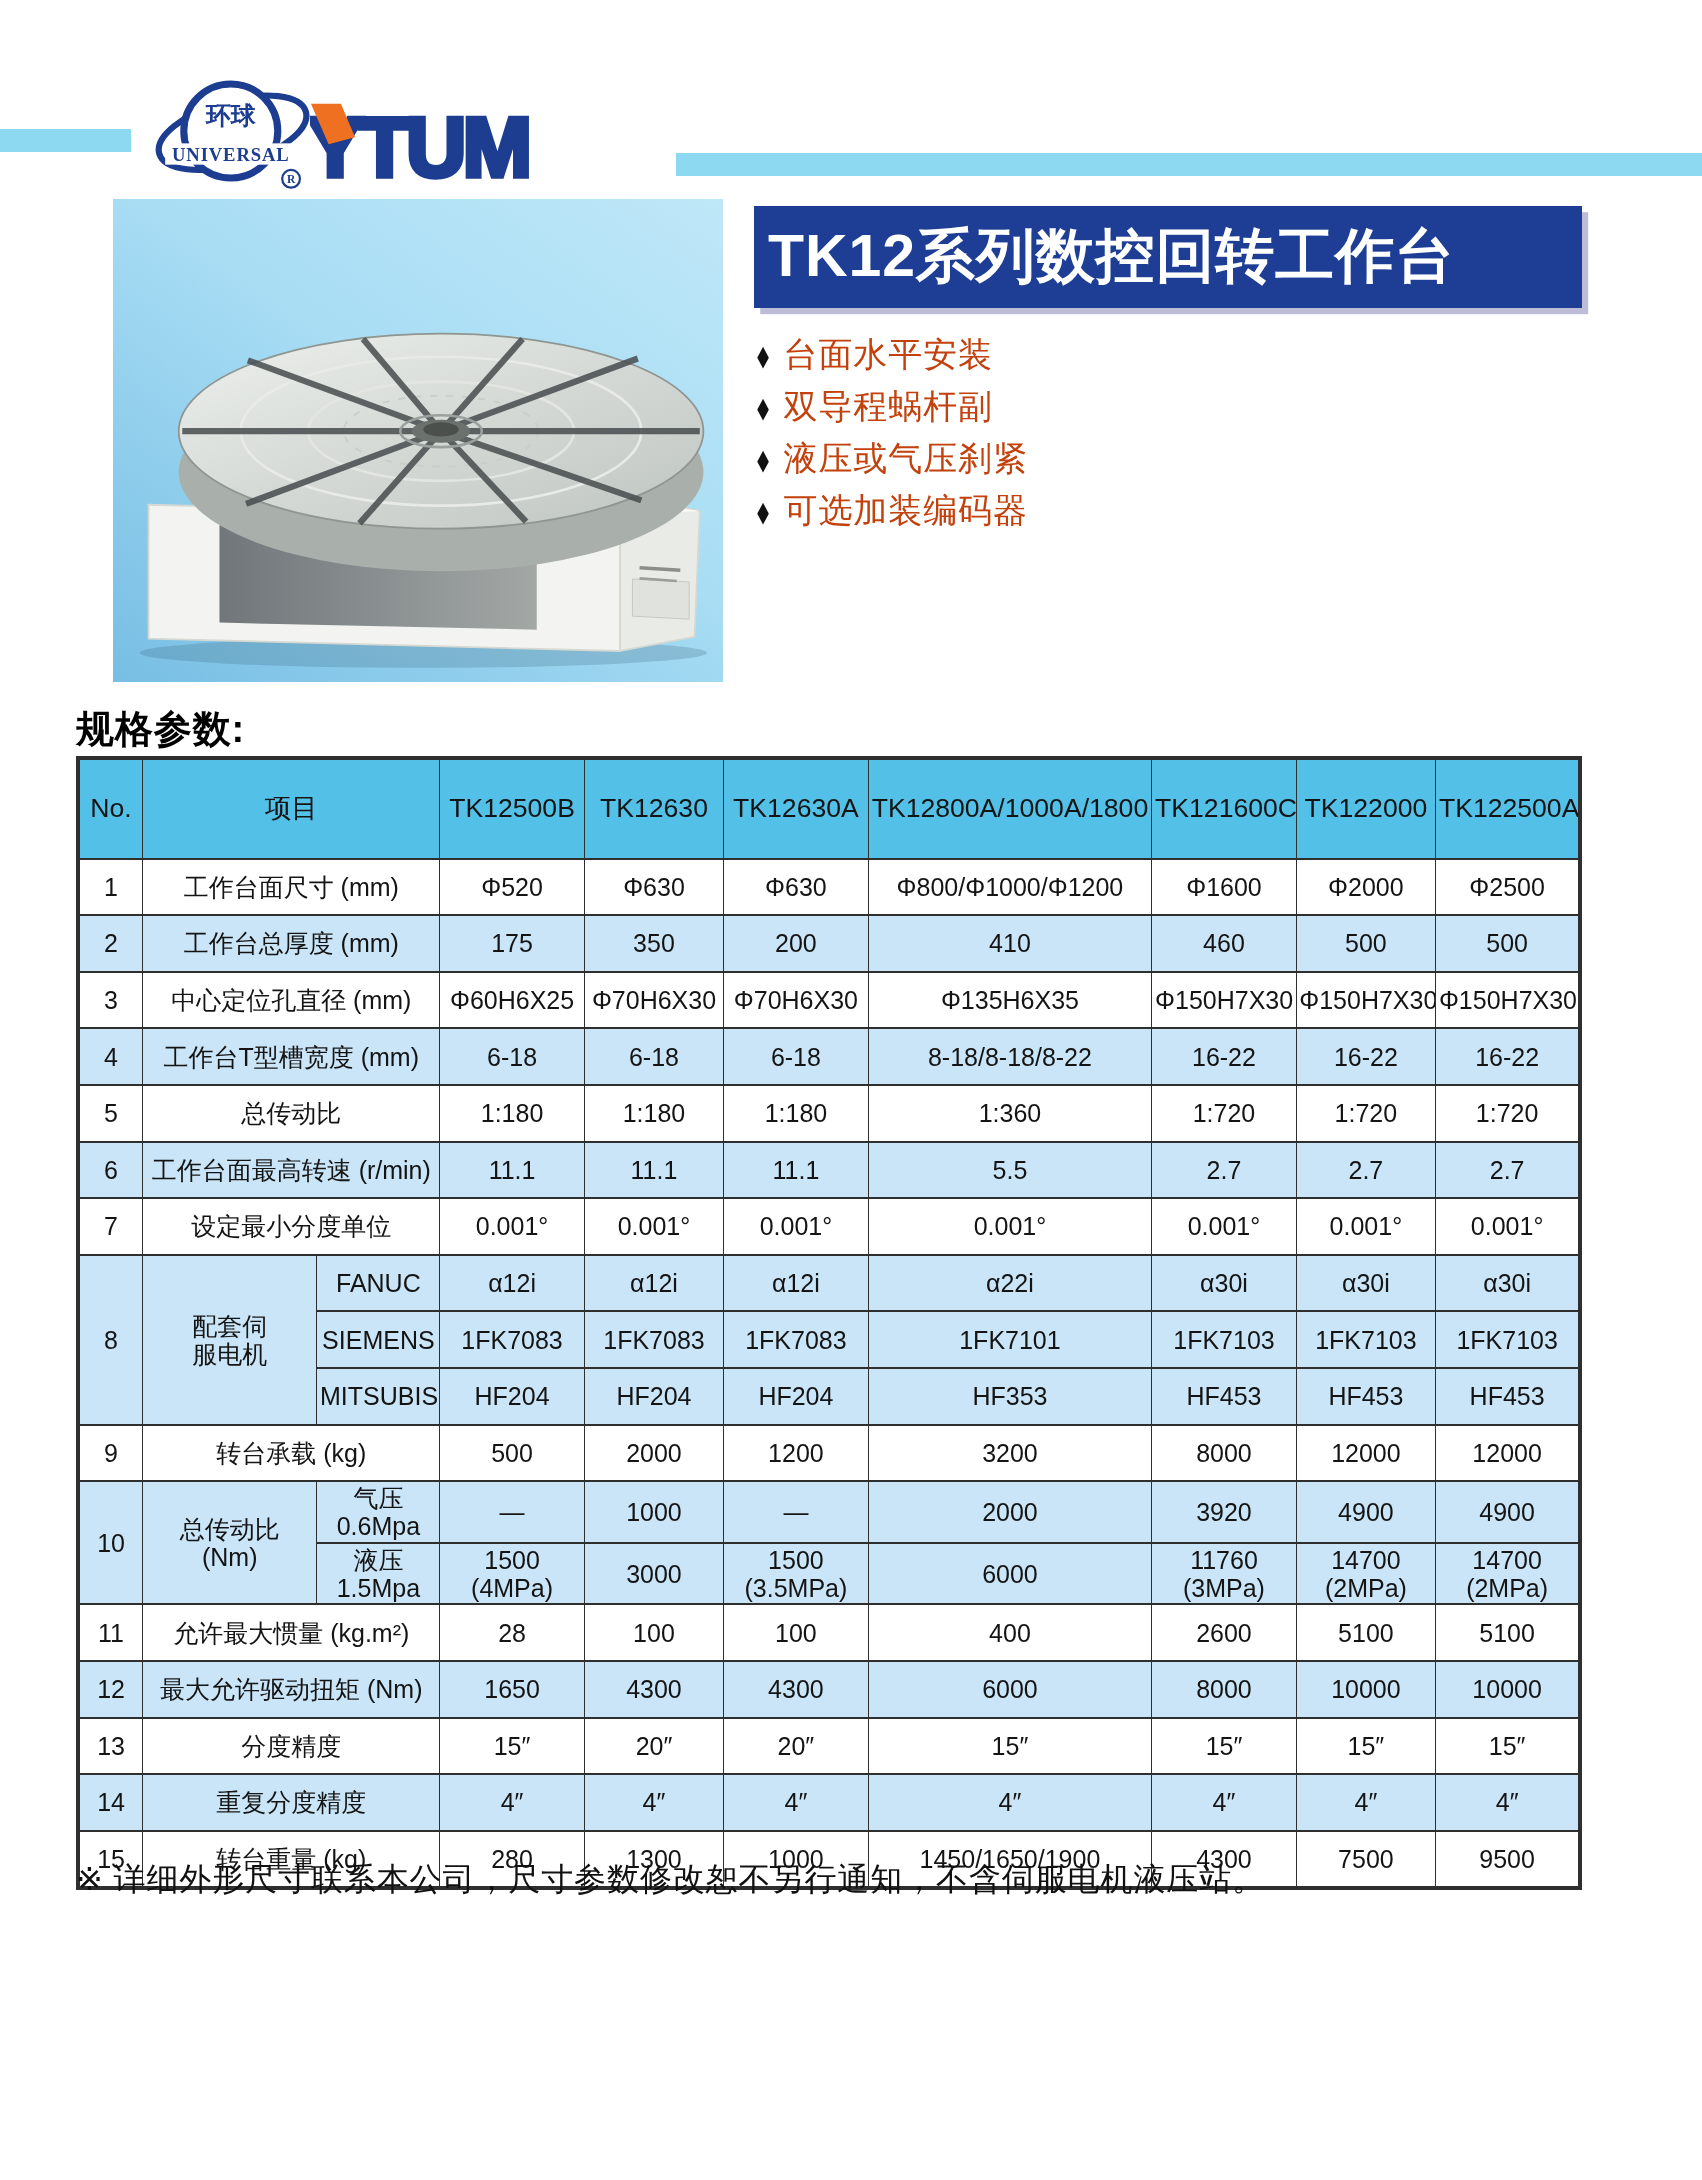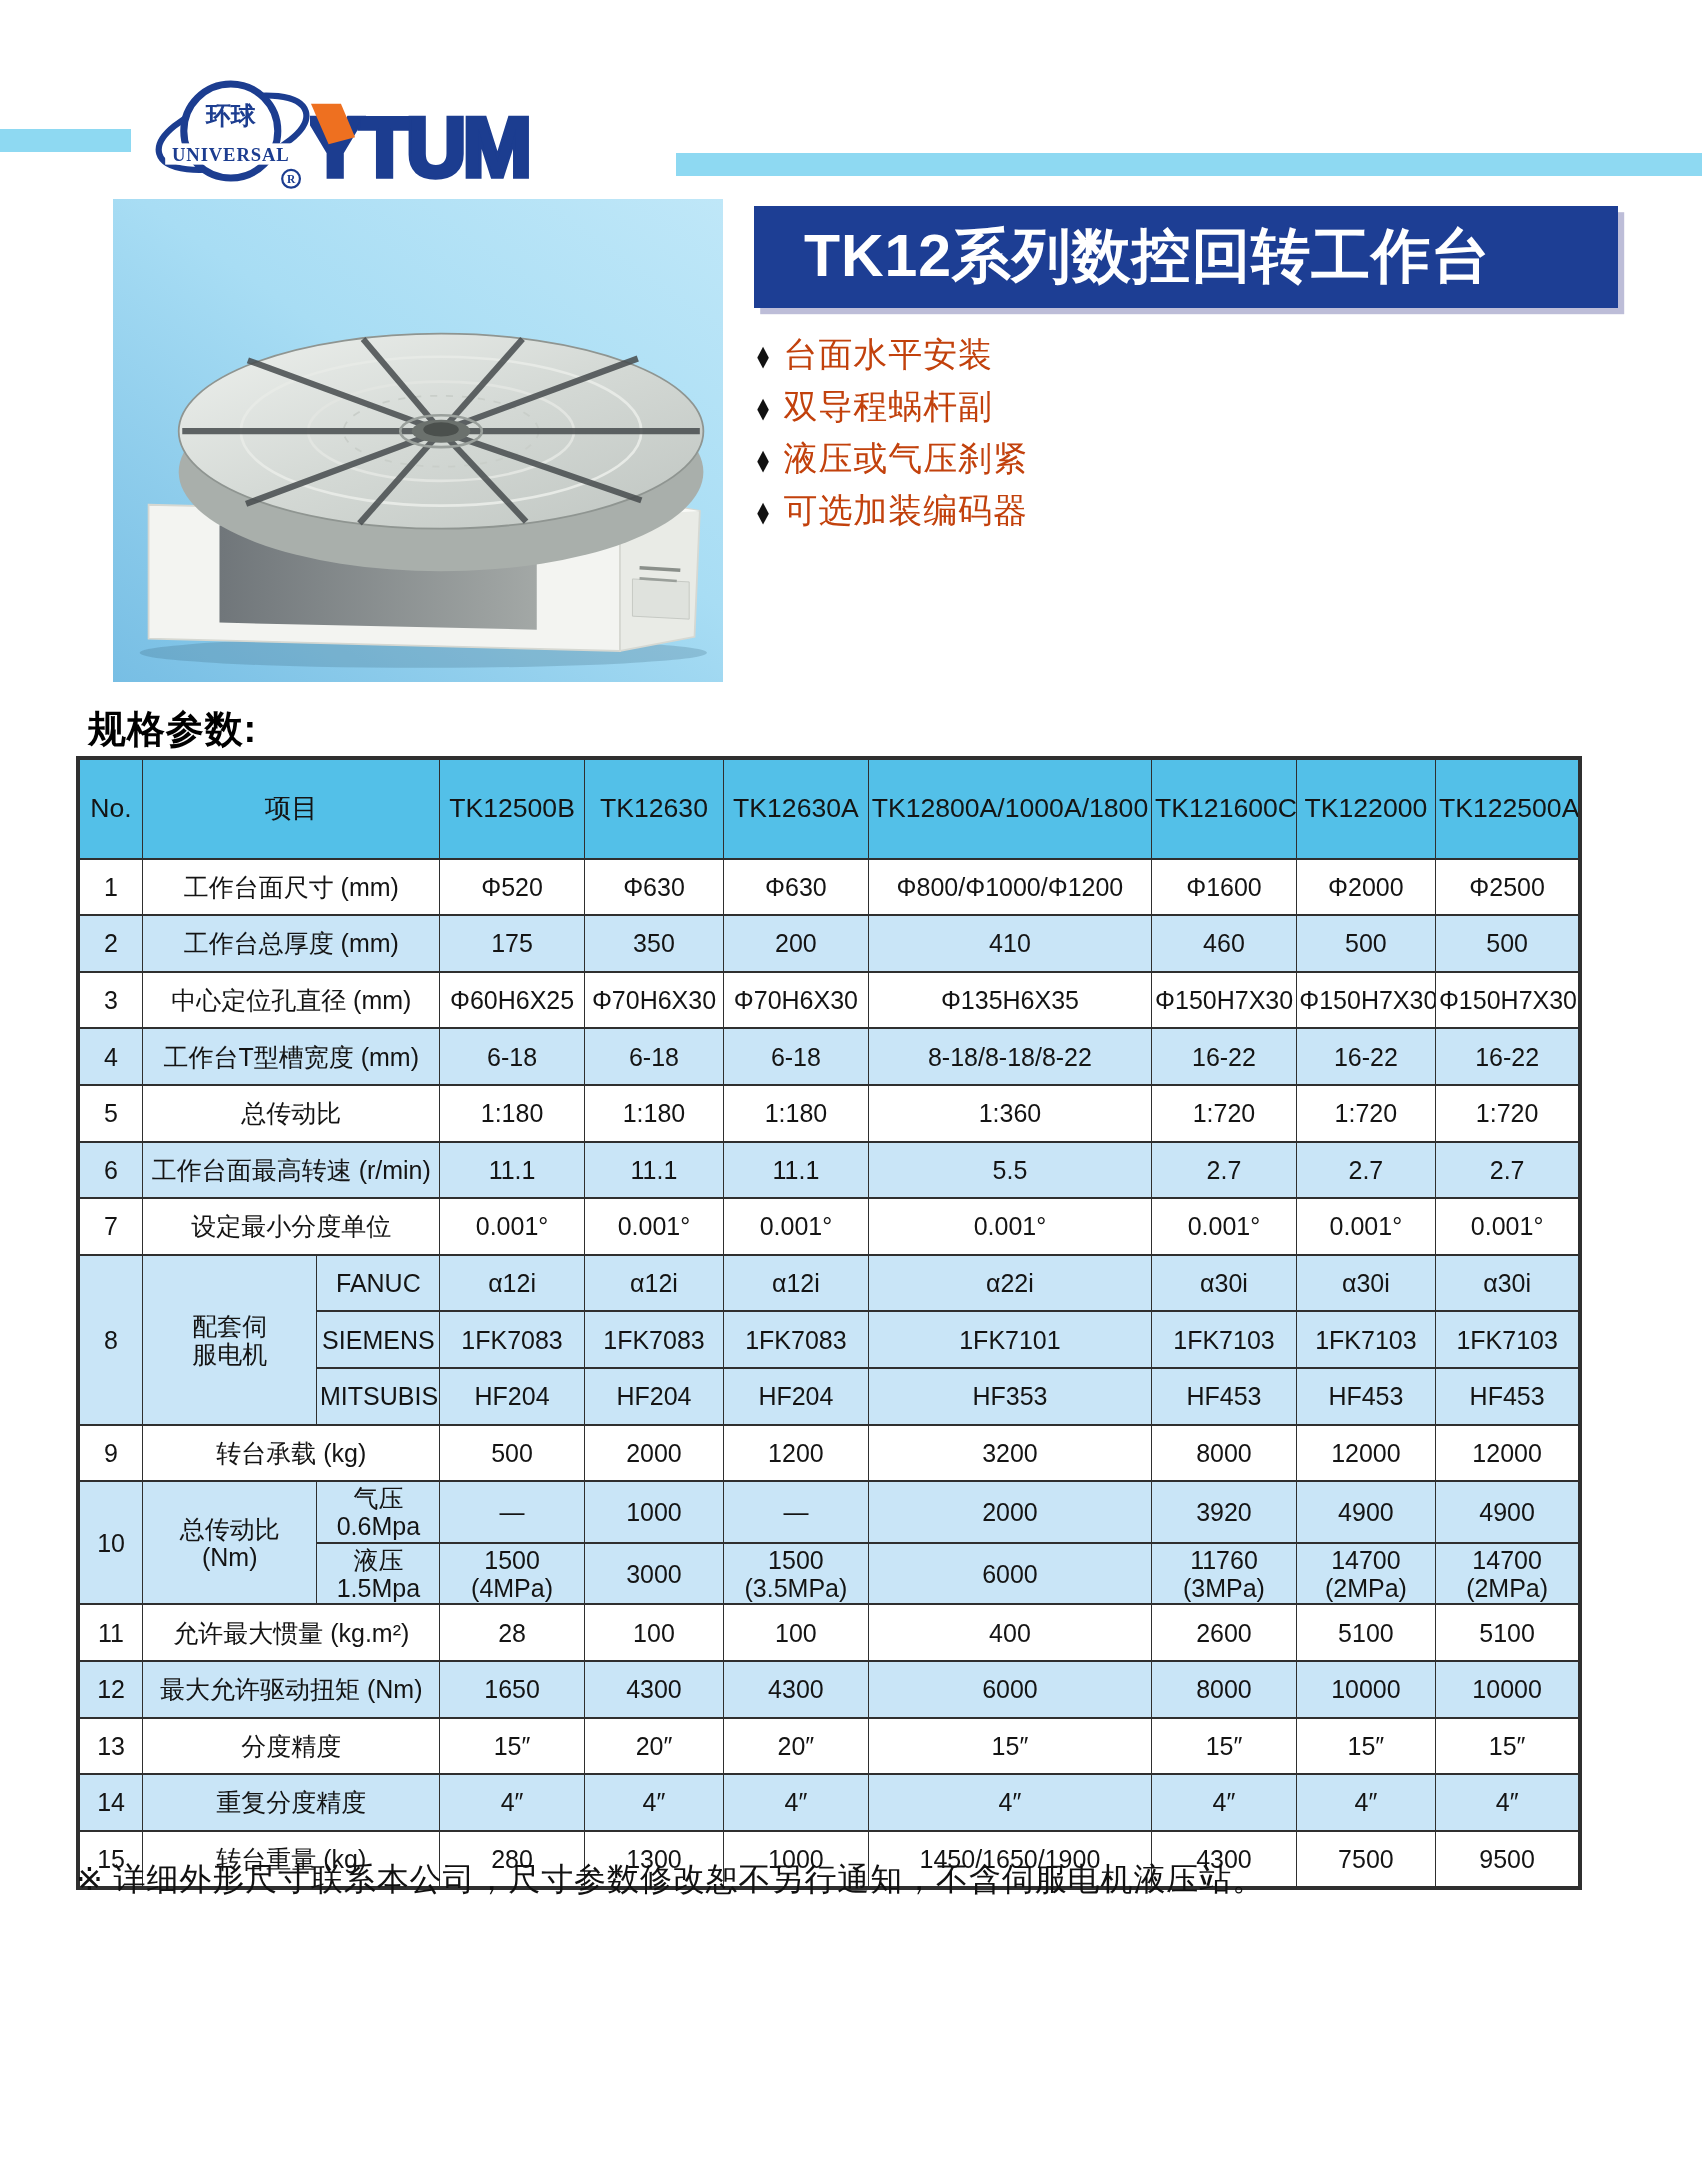--- a/index.html
+++ b/index.html
@@ -16,39 +16,38 @@
   .ytum-wrap{position:absolute;left:310px;top:102px;width:346px;height:90px;}
   
   .product{
     position:absolute;left:113px;top:199px;width:610px;height:483px;
     background:linear-gradient(215deg,#bfe7f8 0%,#a8ddf4 45%,#77bee4 100%);
   }
   
   .banner{
     position:absolute;left:754px;top:206px;width:828px;height:102px;
     background:#1d3e94;box-shadow:6.2px 6.2px 0 #bdbdd8;
-    display:flex;align-items:center;padding-left:36px;
+    display:flex;align-items:center;
   }
   .banner span{
     color:#ffffff;font-size:59px;font-weight:bold;letter-spacing:0.9px;
     padding-left:14px;white-space:nowrap;
   }
   
   .features{position:absolute;left:755px;top:337px;}
   .feature{display:flex;align-items:center;margin-bottom:17px;height:35px;}
   .diamond{
     display:inline-block;font-size:21px;color:#111;line-height:1;
     transform:scale(0.72,1.35);margin-right:12.4px;
   }
   .feature .txt{font-size:34px;color:#c2410c;letter-spacing:0.9px;}
   
   .spec-heading{
     position:absolute;left:76px;top:704px;font-size:38px;font-weight:bold;color:#000;
     letter-spacing:0.9px;
-    margin-left:12px;
   }
   table.spec{
     position:absolute;left:76px;top:756px;width:1506px;
     border-collapse:collapse;table-layout:fixed;
     border:4.4px solid #2f2f2f;
     padding-left:48px;
   }
   table.spec td{
     border:1.8px solid #2f2f2f;border-top-width:2.7px;border-bottom-width:2.7px;
     text-align:center;vertical-align:middle;

